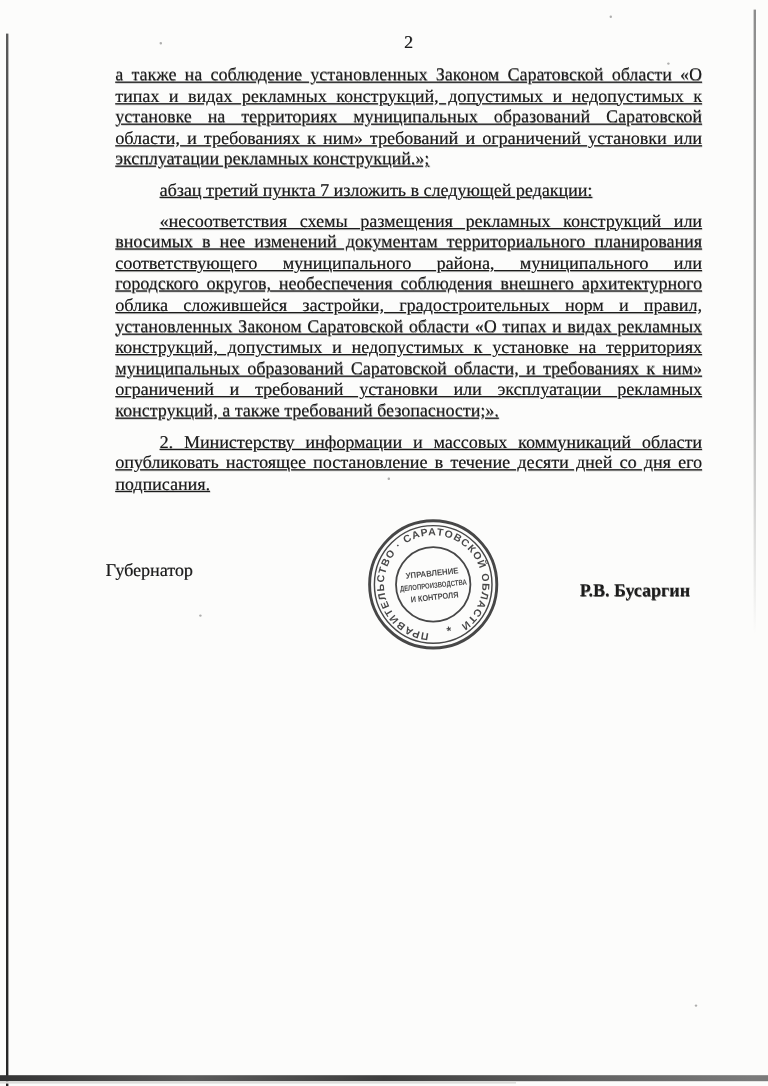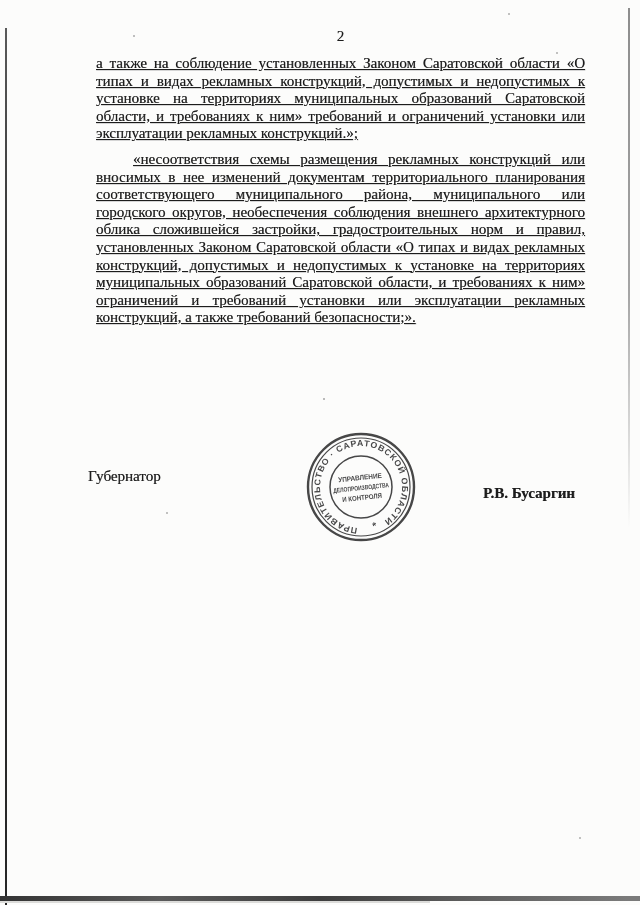--- a/index.html
+++ b/index.html
@@ -75,21 +75,23 @@
 </style>
 </head>
 <body>
 
 <div class="page">
 
   <div class="page-number">2</div>
 
   <div class="body-text">
     <p class="no-indent">а также на соблюдение установленных Законом Саратовской области «О типах и видах рекламных конструкций, допустимых и недопустимых к установке на территориях муниципальных образований Саратовской области, и требованиях к ним» требований и ограничений установки или эксплуатации рекламных конструкций.»;</p>
+    <p>абзац третий пункта 7 изложить в следующей редакции:</p>
     <p>«несоответствия схемы размещения рекламных конструкций или вносимых в нее изменений документам территориального планирования соответствующего муниципального района, муниципального или городского округов, необеспечения соблюдения внешнего архитектурного облика сложившейся застройки, градостроительных норм и правил, установленных Законом Саратовской области «О типах и видах рекламных конструкций, допустимых и недопустимых к установке на территориях муниципальных образований Саратовской области, и требованиях к ним» ограничений и требований установки или эксплуатации рекламных конструкций, а также требований безопасности;».</p>
+    <p>2. Министерству информации и массовых коммуникаций области опубликовать настоящее постановление в течение десяти дней со дня его подписания.</p>
   </div>
 
   <div class="sig-title">
     <div>Губернатор</div>
   </div>
 
   <div class="stamp">
     <svg width="140" height="140" viewBox="0 0 140 140" xmlns="http://www.w3.org/2000/svg">
       <g fill="none" stroke="#383838">
         <circle cx="70" cy="70" r="53" stroke-width="2.4"></circle>

